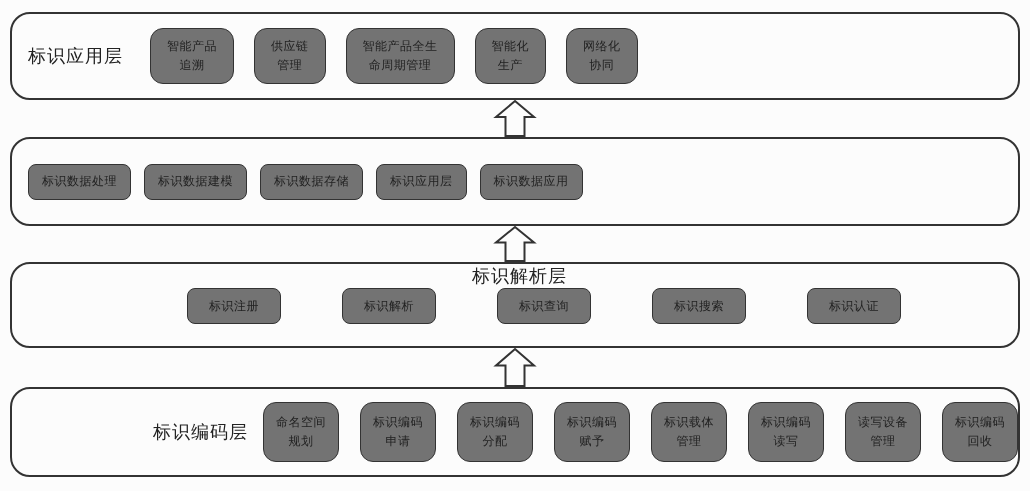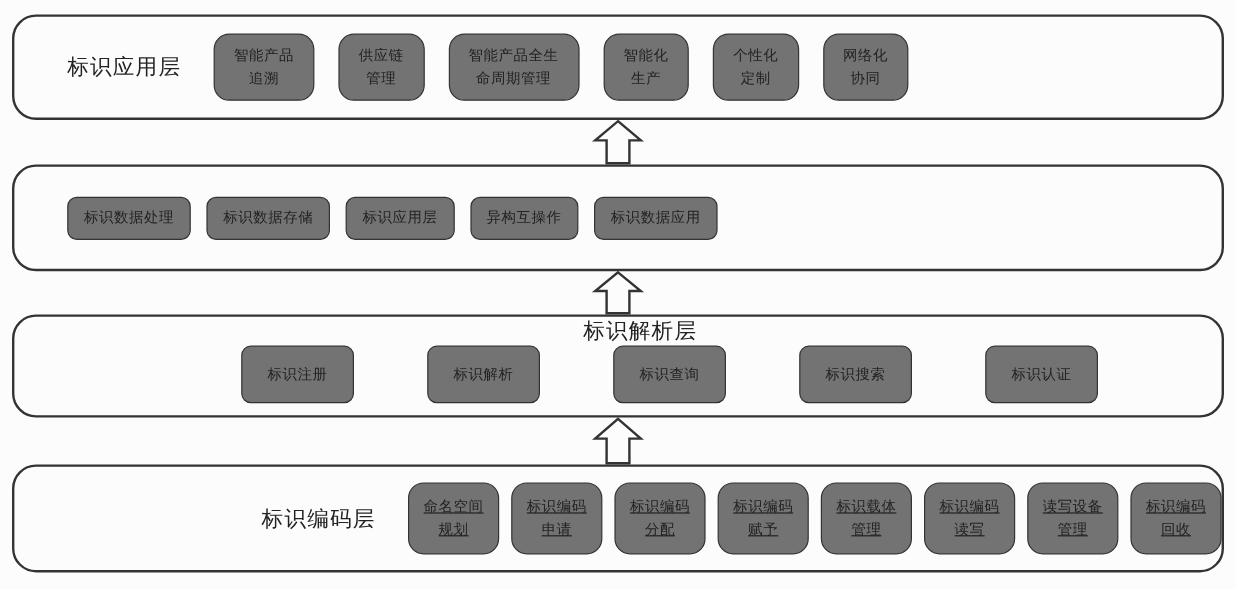--- a/index.html
+++ b/index.html
@@ -12,49 +12,49 @@
     color:#222222;
     overflow:hidden;
   }
   .layer {
     box-sizing:border-box;
     margin:0 10px;
     border:2px solid #333333;
     border-radius:20px;
     display:flex;
     align-items:center;
-    padding-left:44px;
+    padding-left:16px;
     background:#fcfcfc;
   }
   .l1{ height:88px; } .l2{ height:89px; } .l3{ height:86px;flex-direction:column; } .l4{ height:90px;justify-content:flex-end; }
   .layer-label {
     width:102px; flex-shrink:0;
     font-size:18px; letter-spacing:1px;
     white-space:nowrap;
   }
   .boxes { display:flex; align-items:center; }
   .l1 .boxes { margin-left:20px; gap:20px; }
   .l2 .boxes { gap:13px; }
   .l3 .boxes { margin-left:42px; gap:61px; }
-  .l4 .boxes { margin-left:20px; gap:10px;text-decoration:underline; }
+  .l4 .boxes { margin-left:8px; gap:21px; }
   .node {
     box-sizing:border-box;
     border:1.5px solid #333333;
     background:#737373;
     font-size:12px;
     text-align:center;
     white-space:pre-line;
     display:flex; align-items:center; justify-content:center;
     line-height:1.55;
     letter-spacing:0.5px;
     flex-shrink:0;
   }
   .l1 .node { min-height:56px; border-radius:13px; padding:2px 16px; }
   .l2 .node { height:36px;  border-radius:8px;  padding:0 13px; }
-  .l3 .node { height:48px;  border-radius:8px;  padding:0 21px; }
+  .l3 .node { height:36px;  border-radius:8px;  padding:0 21px; }
   .l4 .node { min-height:60px; border-radius:13px; padding:2px 12px; }
   .arrow-row { display:flex; justify-content:center; align-items:stretch; }
   .a1{ height:37px; } .a2{ height:36px; } .a3{ height:39px; }
   .arrow-row svg { display:block; height:100%; }
 </style>
 </head>
 <body>
 
 <div class="canvas">
 
@@ -62,39 +62,37 @@
     <div class="layer-label">标识应用层</div>
     <div class="boxes">
       <div class="node">智能产品
 追溯</div>
       <div class="node">供应链
 管理</div>
       <div class="node">智能产品全生
 命周期管理</div>
       <div class="node">智能化
 生产</div>
-      <div class="node">个性化
-定制</div>
       <div class="node">网络化
 协同</div>
     </div>
   </section>
 
   <div class="arrow-row a1">
     <svg width="44" height="37" viewBox="0 0 44 37" overflow="visible">
       <polygon points="22,1 41,17 31.5,17 31.5,36 12.5,36 12.5,17 3,17" fill="#fcfcfc" stroke="#333333" stroke-width="2" stroke-linejoin="miter"></polygon>
     </svg>
   </div>
 
   <section class="layer l2">
     <div class="boxes">
       <div class="node">标识数据处理</div>
+      <div class="node">标识数据建模</div>
       <div class="node">标识数据存储</div>
       <div class="node">标识应用层</div>
-      <div class="node">异构互操作</div>
       <div class="node">标识数据应用</div>
     </div>
   </section>
 
   <div class="arrow-row a2">
     <svg width="44" height="36" viewBox="0 0 44 36" overflow="visible">
       <polygon points="22,1 41,16.5 31.5,16.5 31.5,35 12.5,35 12.5,16.5 3,16.5" fill="#fcfcfc" stroke="#333333" stroke-width="2" stroke-linejoin="miter"></polygon>
     </svg>
   </div>
 

